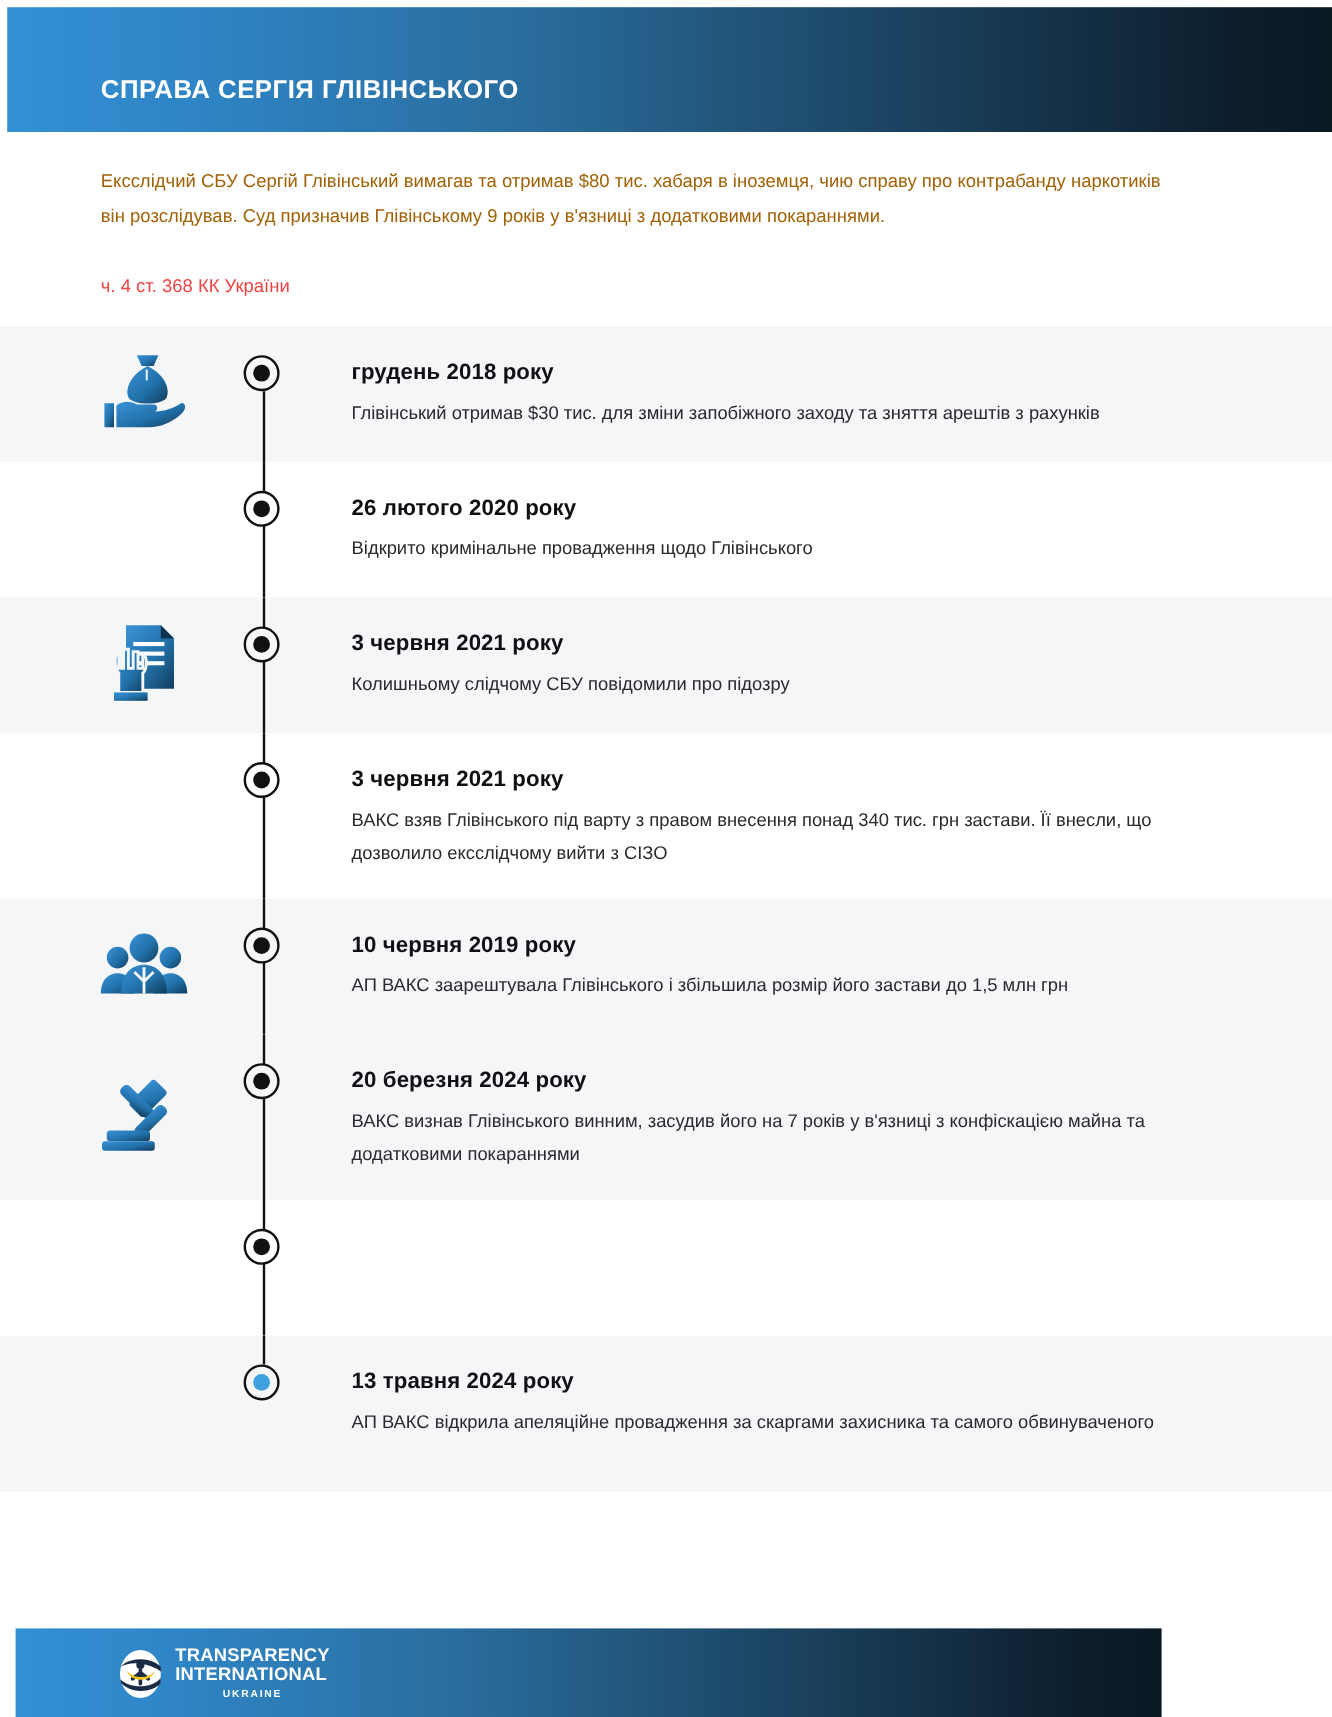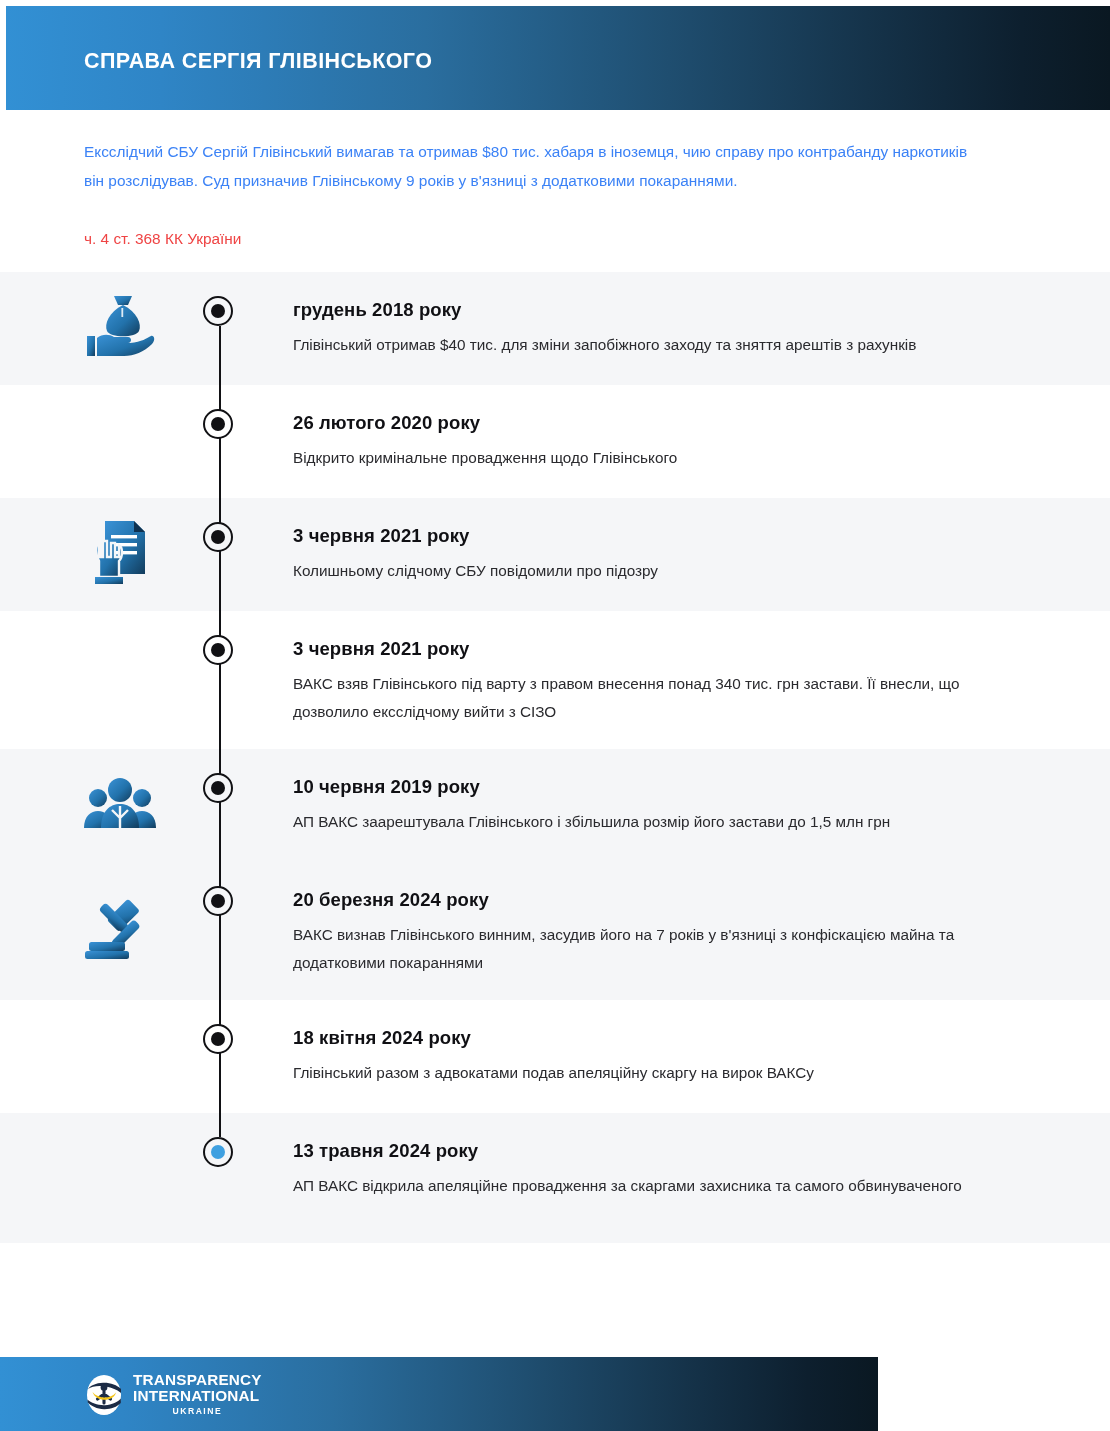--- a/index.html
+++ b/index.html
@@ -31,21 +31,21 @@
     left: 6px;
     top: 6px;
     width: 1104px;
     height: 104px;
     background: linear-gradient(90deg, #3290d4 0%, #2f85c6 14%, #2a6e9f 38%, #1f4e70 60%, #15334a 78%, #0d1f2e 92%, #0a1822 100%);
     overflow: hidden;
   }
   .header-title {
     position: absolute;
     left: 78px;
-    top: 42px;
+    top: 56px;
     color: #ffffff;
     font-size: 21.5px;
     font-weight: 700;
     letter-spacing: 0.4px;
     line-height: 26px;
     white-space: nowrap;
   }
 
   
   .intro {
@@ -56,21 +56,21 @@
     height: 162px;
     background: #ffffff;
   }
   .intro-paragraph {
     position: absolute;
     left: 84px;
     top: 27px;
     width: 890px;
     font-size: 15.4px;
     line-height: 29px;
-    color: #3b82f6;
+    color: #a16207;
     font-weight: 400;
   }
   .intro-article {
     position: absolute;
     left: 84px;
     top: 117px;
     width: 890px;
     font-size: 15.4px;
     line-height: 24px;
     color: #ef4444;
@@ -164,23 +164,23 @@
     font-size: 15.3px;
     line-height: 28px;
     color: #2a2a2e;
     font-weight: 400;
     margin: 0;
   }
 
   
   .footer {
     position: absolute;
-    left: 0;
+    left: 13px;
     top: 1357px;
-    width: 878px;
+    width: 955px;
     height: 74px;
     background: linear-gradient(90deg, #3290d4 0%, #2f85c6 14%, #2a6e9f 38%, #1f4e70 60%, #15334a 78%, #0d1f2e 92%, #0a1822 100%);
     overflow: hidden;
   }
   .footer-logo {
     position: absolute;
     left: 82px;
     top: 15px;
     display: flex;
     align-items: center;
@@ -247,21 +247,21 @@
           </svg>
         </div>
         <div class="marker-col">
           <div class="marker-line" style="top: 54px; height: 59px;"></div>
           <div class="marker-circle" style="top: 24px;">
             <div class="marker-dot"></div>
           </div>
         </div>
         <div class="row-content" style="top: 26px;">
           <div class="row-date">грудень 2018 року</div>
-          <div class="row-desc">Глівінський отримав $40 тис. для зміни запобіжного заходу та зняття арештів з рахунків</div>
+          <div class="row-desc">Глівінський отримав $30 тис. для зміни запобіжного заходу та зняття арештів з рахунків</div>
         </div>
       </div>
       <div class="row" style="height: 113px; padding-left: 39px;">
         <div class="marker-col">
           <div class="marker-line" style="top: 0px; height: 113px;"></div>
           <div class="marker-circle" style="top: 24px;">
             <div class="marker-dot"></div>
           </div>
         </div>
         <div class="row-content" style="top: 26px;">
@@ -368,24 +368,20 @@
           <div class="row-date">20 березня 2024 року</div>
           <div class="row-desc">ВАКС визнав Глівінського винним, засудив його на 7 років у в'язниці з конфіскацією майна та додатковими покараннями</div>
         </div>
       </div>
       <div class="row" style="height: 113px;">
         <div class="marker-col">
           <div class="marker-line" style="top: 0px; height: 113px;"></div>
           <div class="marker-circle" style="top: 24px;">
             <div class="marker-dot"></div>
           </div>
-        </div>
-        <div class="row-content" style="top: 26px;">
-          <div class="row-date">18 квітня 2024 року</div>
-          <div class="row-desc">Глівінський разом з адвокатами подав апеляційну скаргу на вирок ВАКСу</div>
         </div>
       </div>
       <div class="row alt" style="height: 130px;">
         <div class="marker-col">
           <div class="marker-line" style="top: 0px; height: 24px;"></div>
           <div class="marker-circle" style="top: 24px;">
             <div class="marker-dot active"></div>
           </div>
         </div>
         <div class="row-content" style="top: 26px;">

